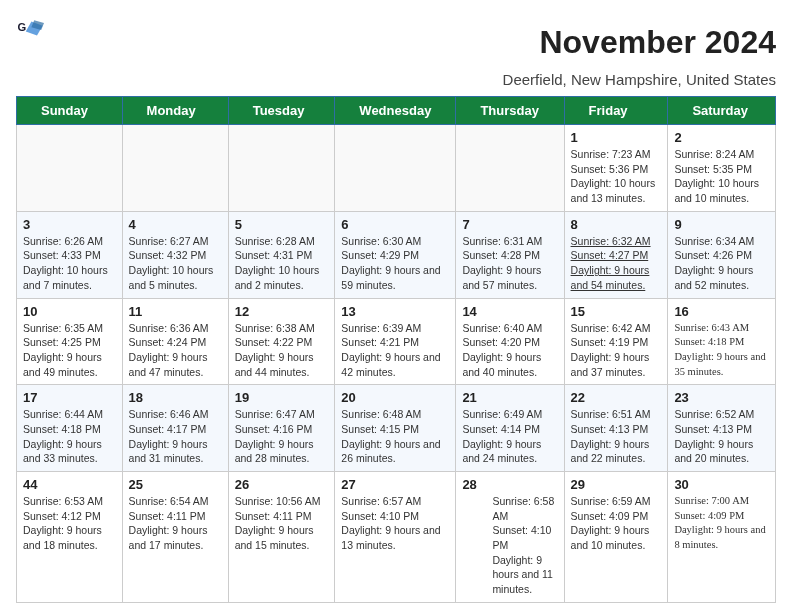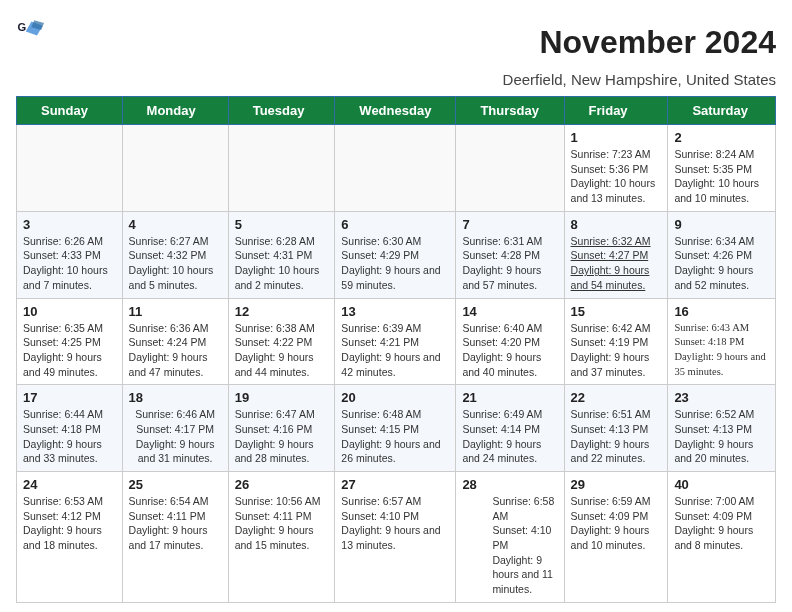--- a/index.html
+++ b/index.html
@@ -232,21 +232,21 @@
       </tr>
       <tr>
         <td>
           <div class="day-number">17</div>
           <div class="day-info" style="white-space: pre-line;">Sunrise: 6:44 AM
 Sunset: 4:18 PM
 Daylight: 9 hours and 33 minutes.</div>
         </td>
         <td>
           <div class="day-number">18</div>
-          <div class="day-info" style="white-space: pre-line; text-align: center;">Sunrise: 6:46 AM
+          <div class="day-info" style="white-space: pre-line;">Sunrise: 6:46 AM
 Sunset: 4:17 PM
 Daylight: 9 hours and 31 minutes.</div>
         </td>
         <td>
           <div class="day-number">19</div>
           <div class="day-info" style="white-space: pre-line;">Sunrise: 6:47 AM
 Sunset: 4:16 PM
 Daylight: 9 hours and 28 minutes.</div>
         </td>
         <td>
@@ -269,21 +269,21 @@
         </td>
         <td>
           <div class="day-number">23</div>
           <div class="day-info" style="white-space: pre-line;">Sunrise: 6:52 AM
 Sunset: 4:13 PM
 Daylight: 9 hours and 20 minutes.</div>
         </td>
       </tr>
       <tr>
         <td>
-          <div class="day-number">24</div>
+          <div class="day-number">44</div>
           <div class="day-info" style="white-space: pre-line;">Sunrise: 6:53 AM
 Sunset: 4:12 PM
 Daylight: 9 hours and 18 minutes.</div>
         </td>
         <td>
           <div class="day-number">25</div>
           <div class="day-info" style="white-space: pre-line;">Sunrise: 6:54 AM
 Sunset: 4:11 PM
 Daylight: 9 hours and 17 minutes.</div>
         </td>
@@ -305,20 +305,20 @@
 Sunset: 4:10 PM
 Daylight: 9 hours and 11 minutes.</div>
         </td>
         <td>
           <div class="day-number">29</div>
           <div class="day-info" style="white-space: pre-line;">Sunrise: 6:59 AM
 Sunset: 4:09 PM
 Daylight: 9 hours and 10 minutes.</div>
         </td>
         <td>
-          <div class="day-number">40</div>
-          <div class="day-info" style="white-space: pre-line;">Sunrise: 7:00 AM
+          <div class="day-number">30</div>
+          <div class="day-info" style="white-space: pre-line; font-family: Liberation Serif, serif;">Sunrise: 7:00 AM
 Sunset: 4:09 PM
 Daylight: 9 hours and 8 minutes.</div>
         </td>
       </tr>
     </tbody>
 </table>
 
 </body></html>

